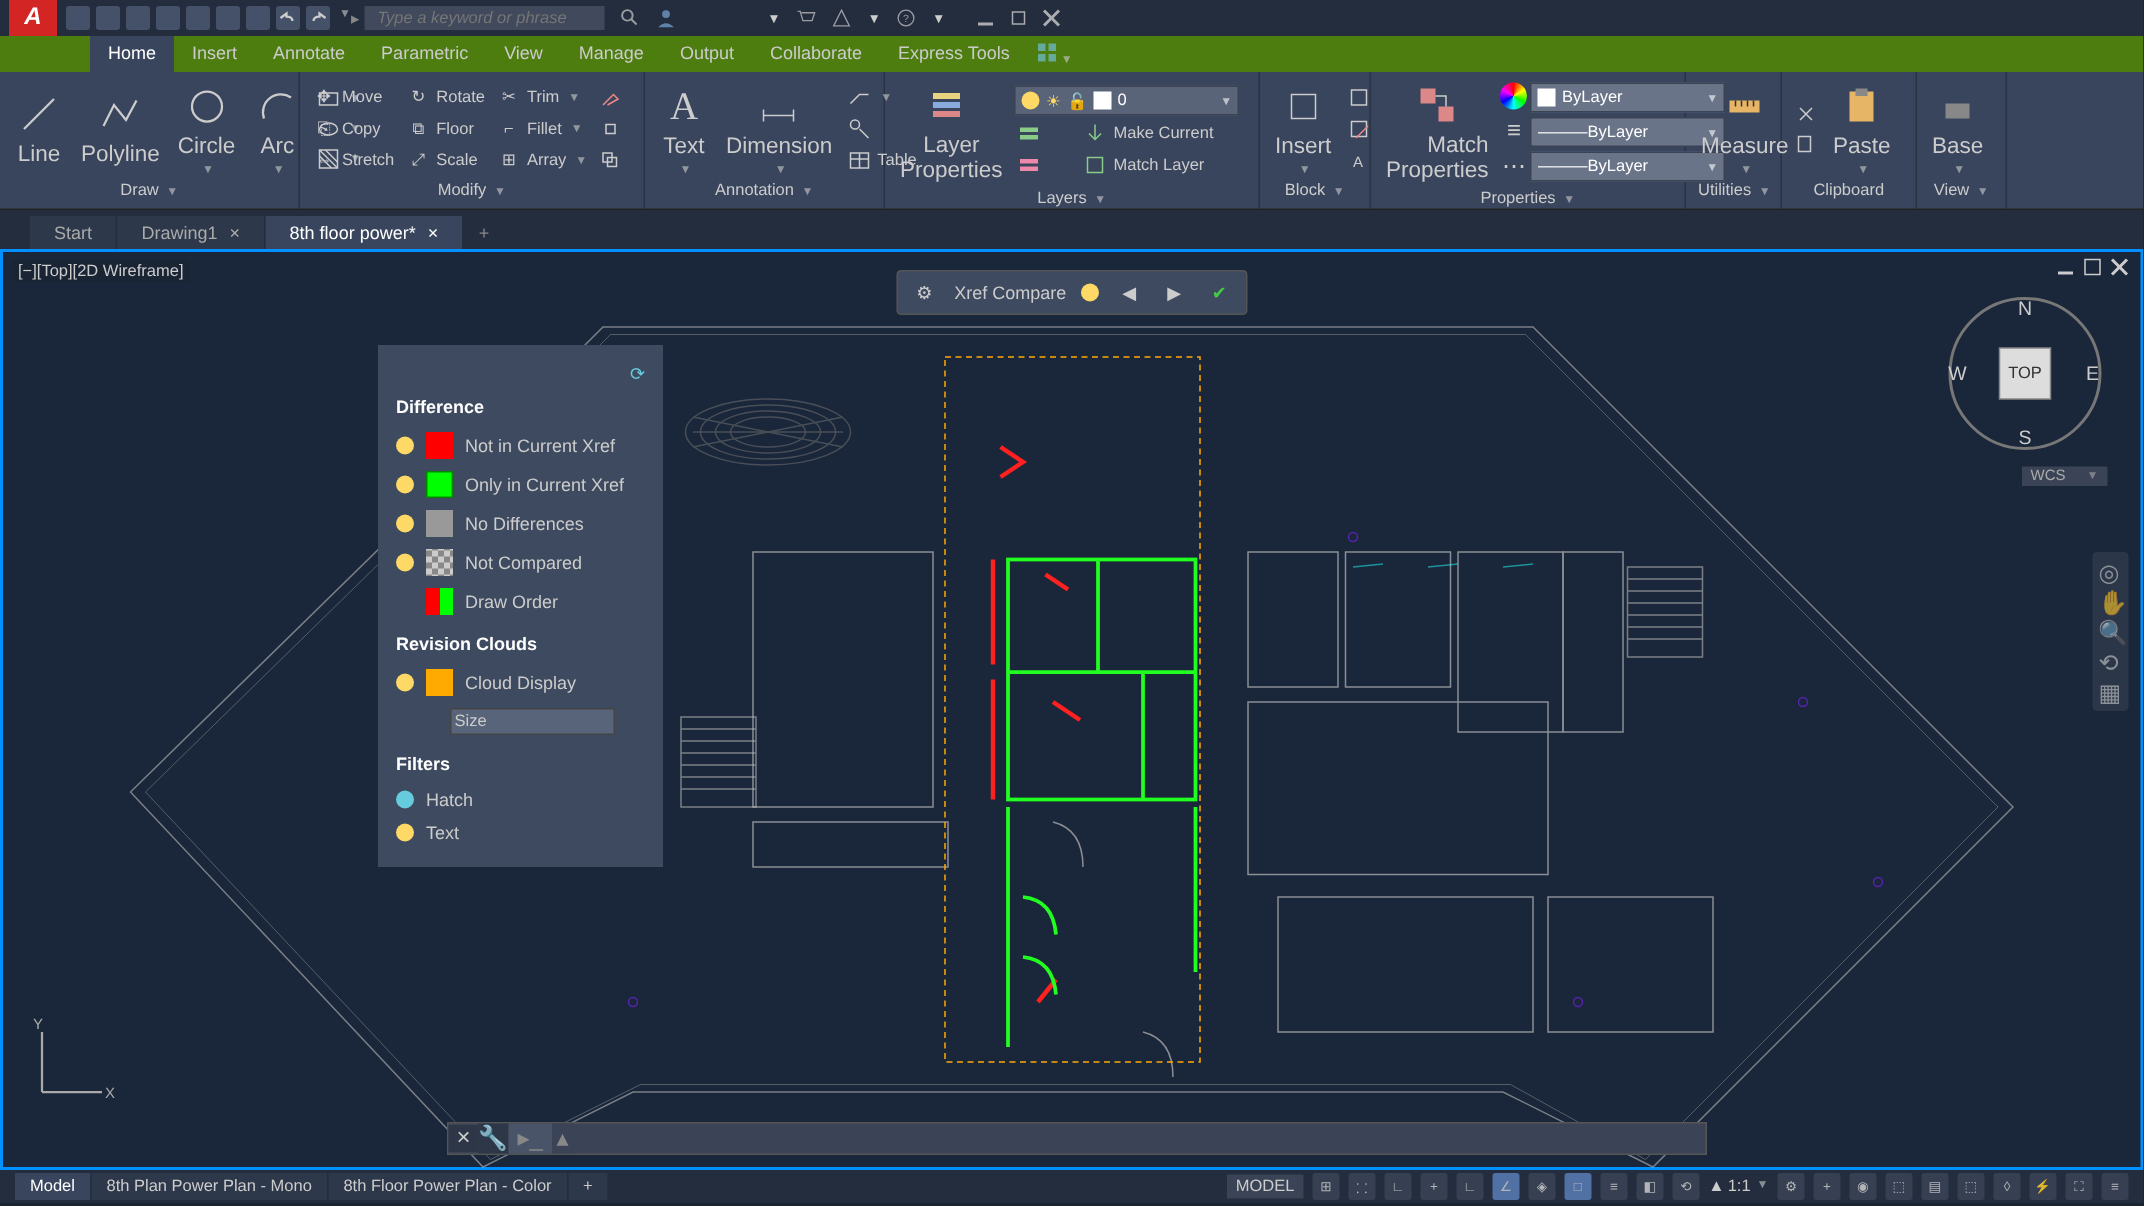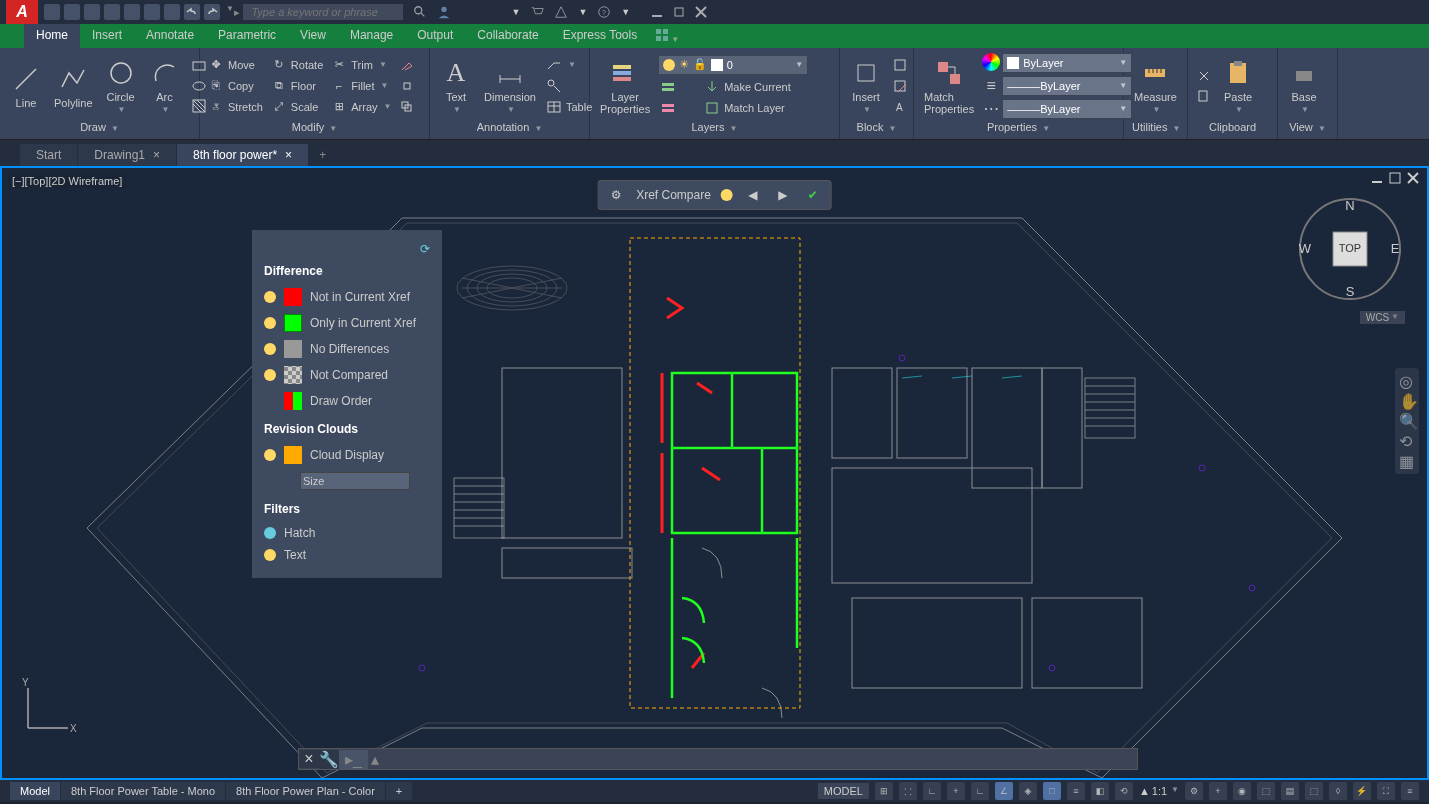--- a/index.html
+++ b/index.html
@@ -7,30 +7,30 @@
 .title-bar{height:24px;background:#242d3d;display:flex;align-items:center;padding:0 6px;font-size:11px}
 .logo{width:32px;height:24px;background:#d42525;display:flex;align-items:center;justify-content:center;color:#fff;font-weight:bold;font-size:16px;font-style:italic}
 .qat{display:flex;gap:4px;margin-left:6px}
 .qat-icon{width:16px;height:16px;background:#455168;border-radius:2px}
 .title-center{flex:1;text-align:center;color:#ccc}
 .search-box{background:#404a5c;border:none;color:#888;padding:2px 8px;width:160px;font-size:11px;font-style:italic}
 .title-right{display:flex;gap:10px;align-items:center;margin-left:10px}
 .ti{width:14px;height:14px;opacity:.7}
 .win-ctrl{display:flex;gap:8px;margin-left:20px}
 .win-btn{width:14px;height:14px;opacity:.8}
-.menu-tabs{height:24px;background:#15803d;display:flex;padding-left:24px;font-size:12px}
+.menu-tabs{height:24px;background:#4d7c0f;display:flex;padding-left:60px;font-size:12px}
 .menu-tab{padding:4px 12px;color:#ccc;cursor:pointer}
 .menu-tab.active{background:#39455d;color:#fff}
 .ribbon{height:92px;background:#39455d;display:flex;border-bottom:1px solid #222}
 .panel{border-right:1px solid #2a3344;padding:4px 6px;display:flex;flex-direction:column}
 .panel-body{flex:1;display:flex;gap:4px;align-items:center}
 .panel-label{font-size:11px;color:#ccc;text-align:center;padding:2px;white-space:nowrap}
 .tool-big{display:flex;flex-direction:column;align-items:center;gap:2px;padding:2px 4px;cursor:pointer}
 .tool-big-icon{width:32px;height:32px;display:flex;align-items:center;justify-content:center}
-.tool-big-label{font-size:11px;color:#ccc}
+.tool-big-label{font-size:15px;color:#ccc}
 .tool-col{display:flex;flex-direction:column;gap:2px}
 .tool-sm{display:flex;align-items:center;gap:4px;padding:1px 2px;cursor:pointer;font-size:11px;color:#ccc}
 .tool-sm-icon{width:16px;height:16px;display:flex;align-items:center;justify-content:center}
 .dd{font-size:8px;opacity:.6;margin-left:2px}
 .combo{background:#6a7488;border:1px solid #3a4254;color:#fff;font-size:11px;padding:1px 4px;display:flex;align-items:center;justify-content:space-between;width:150px;height:20px}
 .file-tabs{height:26px;background:#242d3d;display:flex;align-items:end;padding-left:20px;font-size:12px}
 .file-tab{padding:4px 16px;background:#2e384b;color:#aaa;cursor:pointer;margin-right:1px;display:flex;align-items:center;gap:8px}
 .file-tab.active{background:#39455d;color:#fff}
 .tab-plus{padding:4px 10px;color:#888;cursor:pointer}
 .canvas-area{height:614px;background:#1a2639;position:relative;border:2px solid #0090ff;border-top:2px solid #0090ff}
@@ -409,21 +409,21 @@
   <div class="panel" style="width:210px">
     <div class="panel-body">
       <div class="tool-big">
           <div class="tool-big-icon">
             <svg width="28" height="28">
               <rect x="3" y="3" width="10" height="10" fill="#d88"></rect>
               <rect x="15" y="15" width="10" height="10" fill="#d88"></rect>
               <path d="M13 8 L20 8 L20 15" stroke="#ccc" fill="none"></path>
             </svg>
           </div>
-          <span class="tool-big-label" style="white-space:pre;text-align:left">Match
+          <span class="tool-big-label" style="white-space:pre;text-align:right">Match
 Properties</span>
         </div>
       <div class="tool-col" style="gap:3px">
         <div style="display:flex;gap:2px">
             <span style="width:18px;height:18px;background:conic-gradient(red,yellow,lime,cyan,blue,magenta,red);border-radius:50%"></span>
             <div class="combo" style="width:130px">
               <span style="display:flex;gap:4px">
                 <span style="width:12px;height:12px;background:#fff"></span>
                 <span>ByLayer</span>
               </span>
@@ -680,21 +680,21 @@
   <div class="viewcube">
     <svg width="110" height="110" viewBox="0 0 110 110">
       <circle cx="55" cy="55" r="50" stroke="#777" fill="none" stroke-width="2"></circle>
       <rect x="38" y="38" width="34" height="34" fill="#ddd" stroke="#888"></rect>
       <text x="55" y="58" text-anchor="middle" font-size="11" fill="#333">TOP</text>
       <text x="55" y="16" text-anchor="middle" font-size="13" fill="#ccc">N</text>
       <text x="55" y="102" text-anchor="middle" font-size="13" fill="#ccc">S</text>
       <text x="100" y="59" text-anchor="middle" font-size="13" fill="#ccc">E</text>
       <text x="10" y="59" text-anchor="middle" font-size="13" fill="#ccc">W</text>
     </svg>
-    <div style="position:absolute;bottom:-20px;right:0;background:#3a4456;padding:1px 6px;font-size:10px;color:#aaa;display:flex;gap:0">
+    <div style="position:absolute;bottom:-20px;right:0;background:#3a4456;padding:1px 6px;font-size:10px;color:#aaa;display:flex;gap:12px">
         <span>WCS</span>
         <span class="dd">▼</span>
       </div>
   </div>
 
   <div class="nav-bar">
     <div class="nav-btn">◎</div>
     <div class="nav-btn">✋</div>
     <div class="nav-btn">🔍</div>
     <div class="nav-btn">⟲</div>
@@ -725,21 +725,21 @@
     <span class="cmd-x">×</span>
     <span class="cmd-x">🔧</span>
     <span style="padding:0 6px;color:#888;background:#4a5469">▸_</span>
     <span style="width:14px;text-align:center;background:#3a4456;color:#888">▴</span>
   </div>
 </div>
 
 <div class="status-bar">
   <div class="layout-tabs">
     <div class="layout-tab active">Model</div>
-    <div class="layout-tab">8th Floor Power Table - Mono</div>
+    <div class="layout-tab">8th Plan Power Plan - Mono</div>
     <div class="layout-tab">8th Floor Power Plan - Color</div>
     <div class="layout-tab">+</div>
   </div>
   <div class="status-right">
     <span style="background:#3a4456;padding:2px 6px">MODEL</span>
     <div class="status-btn">⊞</div>
     <div class="status-btn">⸬</div>
     <div class="status-btn">∟</div>
     <div class="status-btn">+</div>
     <div class="status-btn">∟</div>

